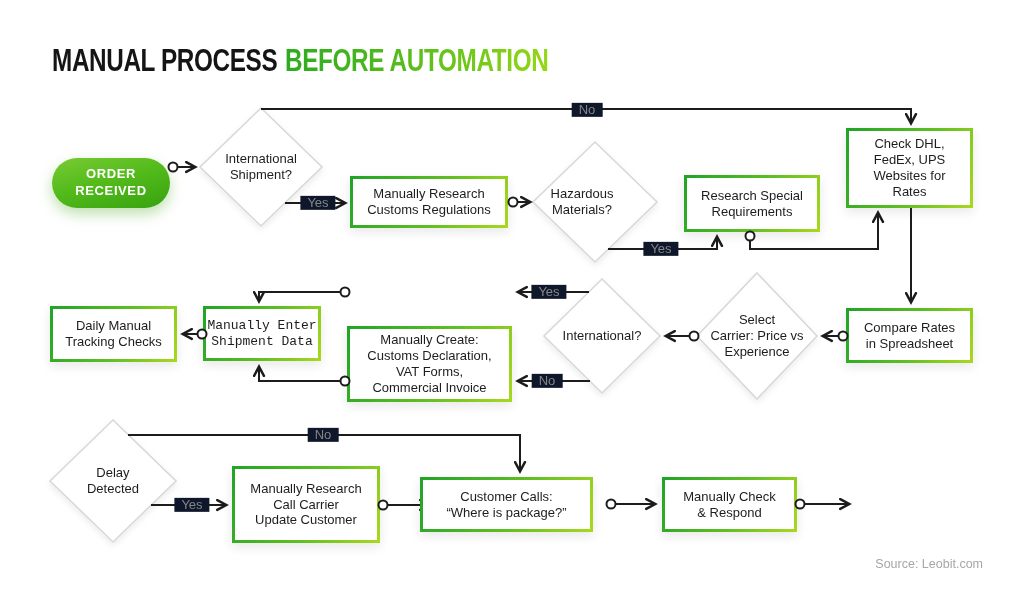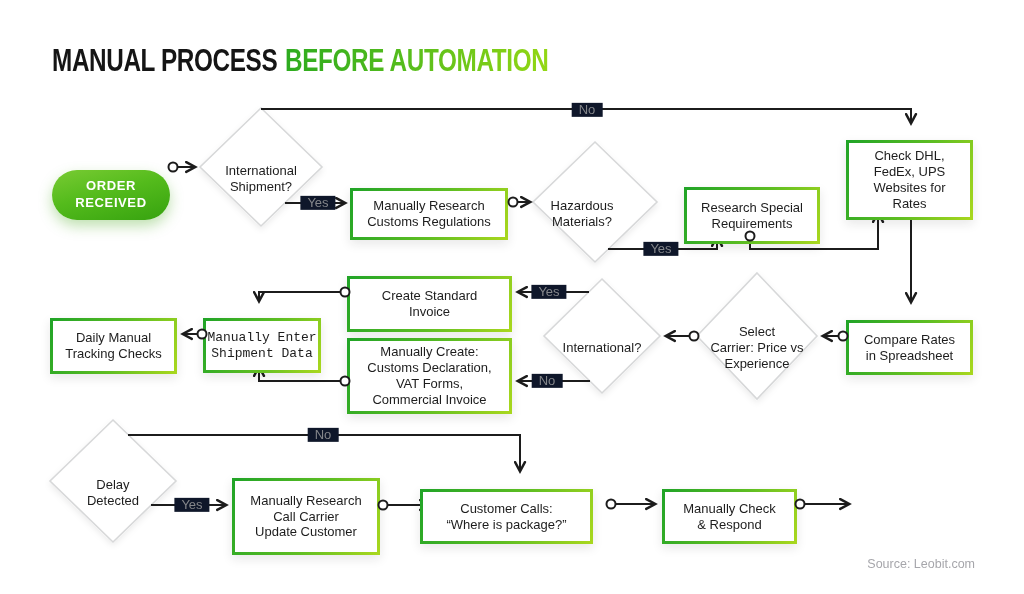--- a/index.html
+++ b/index.html
@@ -25,21 +25,21 @@
   
   svg.layer{position:absolute;left:0;top:0;pointer-events:none;}
   .wire{fill:none;stroke:#1c1c1c;stroke-width:2;}
   .diamond{fill:#ffffff;stroke:#d7d8d9;stroke-width:1.6;}
   .dot{fill:#ffffff;stroke:#1c1c1c;stroke-width:2;}
 
   
   .node{
     position:absolute;display:flex;align-items:center;justify-content:center;
     text-align:center;white-space:pre-line;box-sizing:border-box;
-    font-size:13px;line-height:1.22;color:#1d1d1d;margin-top:12px;
+    font-size:13px;line-height:1.22;color:#1d1d1d;
   }
   .proc{
     background:#ffffff;border:3px solid;
     border-image:linear-gradient(115deg,#21a427 0%,#5fbe22 55%,#a8d71e 100%) 1;
     box-shadow:0 4px 10px rgba(30,30,30,0.10);
   }
   .pill{
     border-radius:26px;color:#ffffff;font-weight:bold;letter-spacing:0.6px;
     background:linear-gradient(165deg,#79cb33 0%,#54bb1c 45%,#36a20f 100%);
     box-shadow:0 6px 14px rgba(70,165,25,0.35);
@@ -47,21 +47,21 @@
   }
   .dlabel{background:transparent;}
 
   
   .elabel{
     position:absolute;transform:translate(-50%,-50%);
     background:#0f172a;padding:0 7px;color:#84868a;font-size:13px;line-height:1.1;
   }
 
   .credit{
-    position:absolute;right:49px;top:557px;color:#a6a6ab;font-size:12.5px;
+    position:absolute;right:41px;top:557px;color:#a6a6ab;font-size:12.5px;
   }
 </style>
 </head>
 <body>
 
 <div class="canvas">
 
   <h1 class="title"><span>MANUAL PROCESS</span><span class="hl">BEFORE AUTOMATION</span></h1>
 
   <svg class="layer" width="1024" height="594" viewBox="0 0 1024 594">
@@ -107,22 +107,20 @@
   <div class="node proc" style="left:350px;top:176px;width:158px;height:52px;">Manually Research
 Customs Regulations</div>
   <div class="node proc" style="left:684px;top:175px;width:136px;height:57px;">Research Special
 Requirements</div>
   <div class="node proc" style="left:846px;top:128px;width:127px;height:80px;">Check DHL,
 FedEx, UPS
 Websites for
 Rates</div>
   <div class="node proc" style="left:846px;top:308px;width:127px;height:55px;">Compare Rates
 in Spreadsheet</div>
-  <div class="node proc" style="left:347px;top:264px;width:165px;height:56px;">Create Standard
-Invoice</div>
   <div class="node proc" style="left:347px;top:326px;width:165px;height:76px;">Manually Create:
 Customs Declaration,
 VAT Forms,
 Commercial Invoice</div>
   <div class="node proc" style="left:203px;top:306px;width:118px;height:55px;font-family:Liberation Mono, monospace;">Manually Enter
 Shipment Data</div>
   <div class="node proc" style="left:50px;top:306px;width:127px;height:56px;">Daily Manual
 Tracking Checks</div>
   <div class="node proc" style="left:232px;top:466px;width:148px;height:77px;">Manually Research
 Call Carrier

